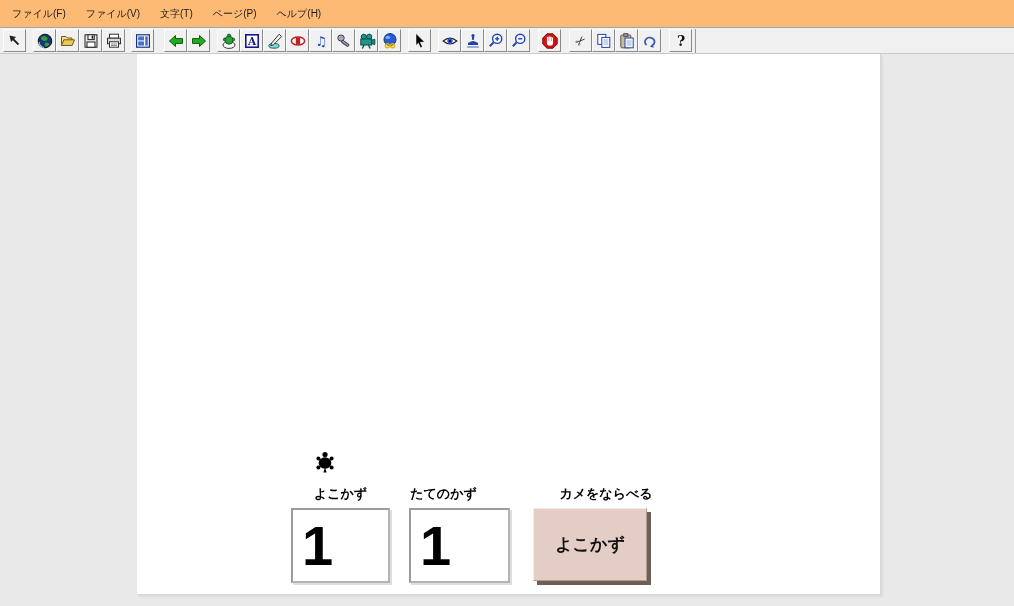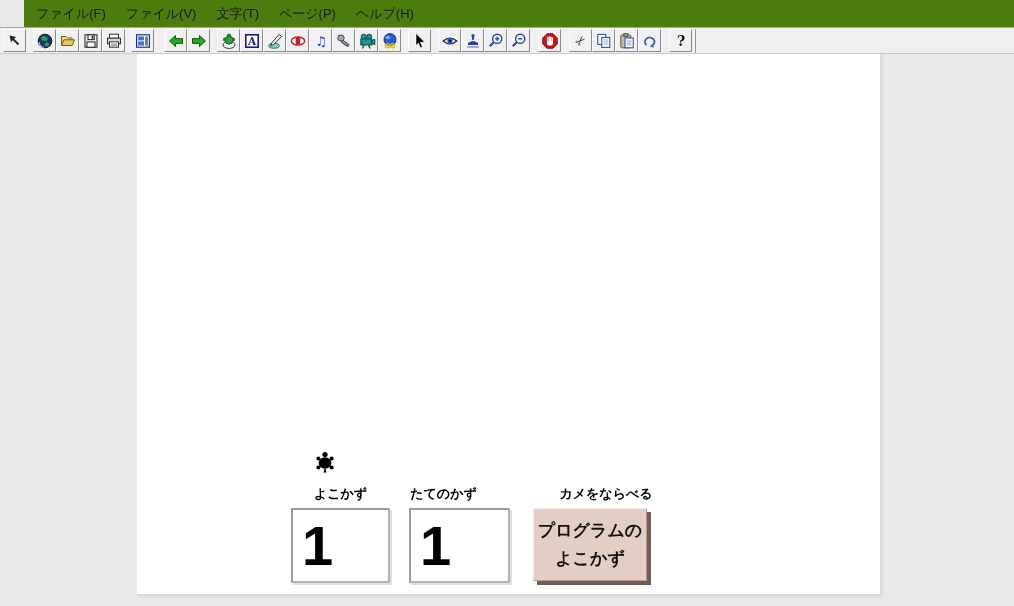--- a/index.html
+++ b/index.html
@@ -5,22 +5,22 @@
   * { box-sizing: border-box; }
   html,body { margin:0; padding:0; }
   body {
     width:1014px; height:606px; position:relative; overflow:hidden;
     background:#e9e9e9;
     font-family:"Liberation Sans","DejaVu Sans",sans-serif;
     -webkit-font-smoothing:antialiased;
   }
   
   .menubar {
-    height:27px; background:#4d7c0f; display:flex; align-items:center;
-    padding-left:2px; font-size:13px; color:#1a1a1a;margin-left:24px;
+    height:27px; background:#fdba74; display:flex; align-items:center;
+    padding-left:2px; font-size:10px; color:#1a1a1a;
   }
   .menu-item { padding:5px 10px; cursor:default; white-space:nowrap; }
   
   .toolbar {
     height:27px; background:#f0f0f0;
     border-top:1px solid #a6a6a6; border-bottom:1px solid #c9c9c9;
     display:flex; align-items:center; padding-left:0;
   }
   .tgroup { display:flex; }
   .tbtn {
@@ -375,18 +375,17 @@
     </div>
 
     <div class="ctl-label" id="label-x">よこかず</div>
     <div class="ctl-label" id="label-y">たてのかず</div>
     <div class="ctl-label" id="label-run">カメをならべる</div>
 
     <div class="value-box" id="box-x">1</div>
     <div class="value-box" id="box-y">1</div>
 
     <div class="run-button">
-      <span>プログラムの</span>
       <span>よこかず</span>
     </div>
 
   </div>
 </div>
 
 </body></html>

